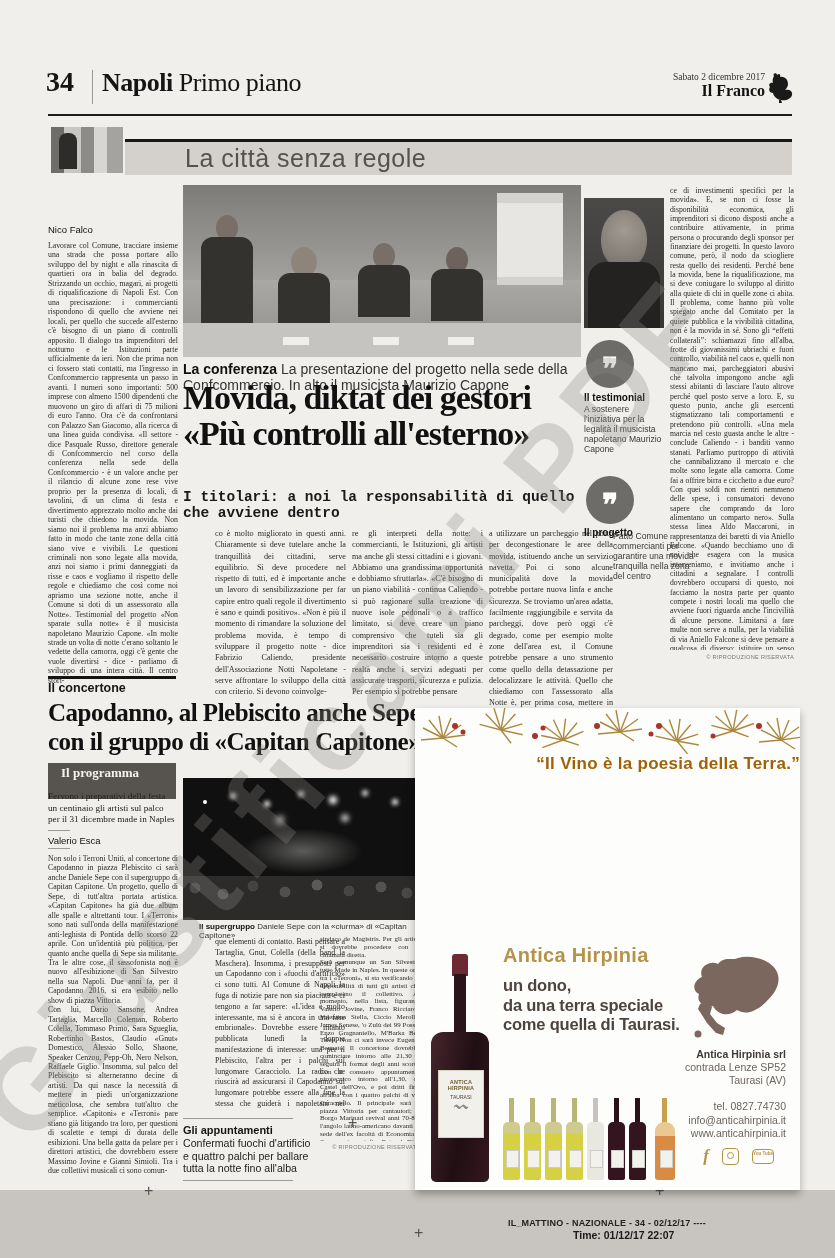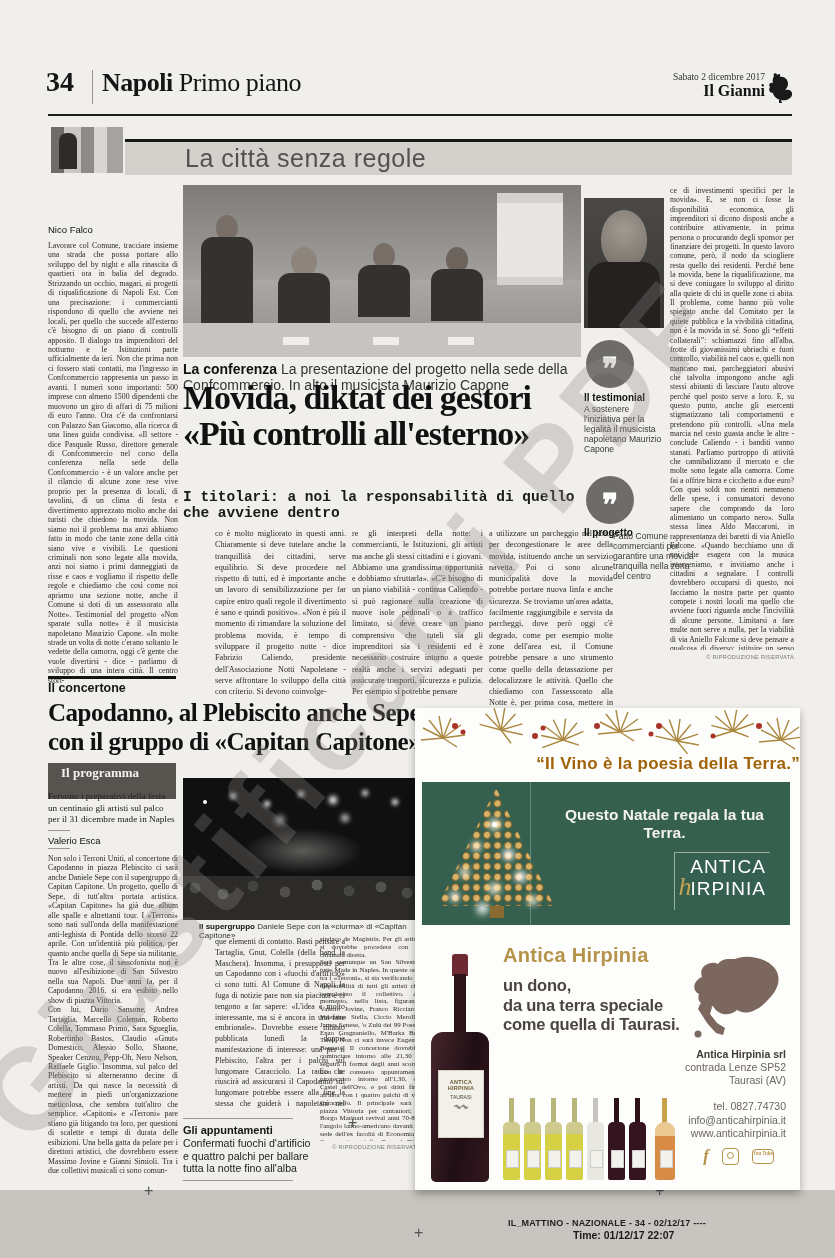--- a/index.html
+++ b/index.html
@@ -148,21 +148,21 @@
 <div id="page">
 
   <div class="abs pagenum">34</div>
   <div class="abs mast-vline"></div>
   <div class="abs mast-title">
     <b>Napoli</b>
     <span>Primo piano</span>
   </div>
   <div class="abs mast-right">
     <div class="mast-date">Sabato 2 dicembre 2017</div>
-    <div class="mast-paper">Il Gianni</div>
+    <div class="mast-paper">Il Franco</div>
   </div>
   <svg class="abs rooster" width="26" height="32" viewBox="0 0 26 32">
     <path fill="#1a1a1a" d="M6 4 C4 1 9 0 9 3 C11 1 13 2 12 5 C16 4 20 7 20 12 C20 14 19 16 17 18 C21 17 25 19 24 23 C23 27 18 29 13 28 C9 27.5 6 25 5 21 C2 21 0 18 2 15 C0 13 2 10 5 11 C4 8 5 6 6 4 Z"></path>
     <path fill="#1a1a1a" d="M11 28 L11 31 L14 31 L13 28 Z"></path>
   </svg>
   <div class="abs mast-rule"></div>
 
   <div class="abs banner-photo">
       <i></i>
     </div>
@@ -285,31 +285,20 @@
         <circle cx="48" cy="24" r="2.5"></circle>
         <circle cx="120" cy="28" r="3"></circle>
       <circle cx="128" cy="20" r="2.5"></circle>
         <circle cx="182" cy="18" r="3"></circle>
         <circle cx="236" cy="26" r="2.5"></circle>
       <circle cx="244" cy="18" r="3"></circle>
         <circle cx="298" cy="28" r="2.5"></circle>
         <circle cx="344" cy="18" r="3"></circle>
     </svg>
     <div class="ad-tagline">“Il Vino è la poesia della Terra.”</div>
-    <div class="ad-green">
-      <div class="ad-vline"></div>
-      <div class="tree"></div>
-      <div class="tree-glow"></div>
-      <div class="trunk"></div>
-      <div class="ad-bannertext">Questo Natale regala la tua Terra.</div>
-      <div class="ad-logo">
-        <div class="l1">ANTICA</div>
-        <div class="l2"><span class="scripth">h</span><span>IRPINIA</span></div>
-      </div>
-    </div>
     <div class="ad-title">Antica Hirpinia</div>
     <div class="ad-gift">un dono,
 da una terra speciale
 come quella di Taurasi.</div>
 
     <div class="bigbottle">
       <div class="bb-cap"></div>
         <div class="bb-neck"></div>
         <div class="bb-body"></div>
       <div class="bb-label">

